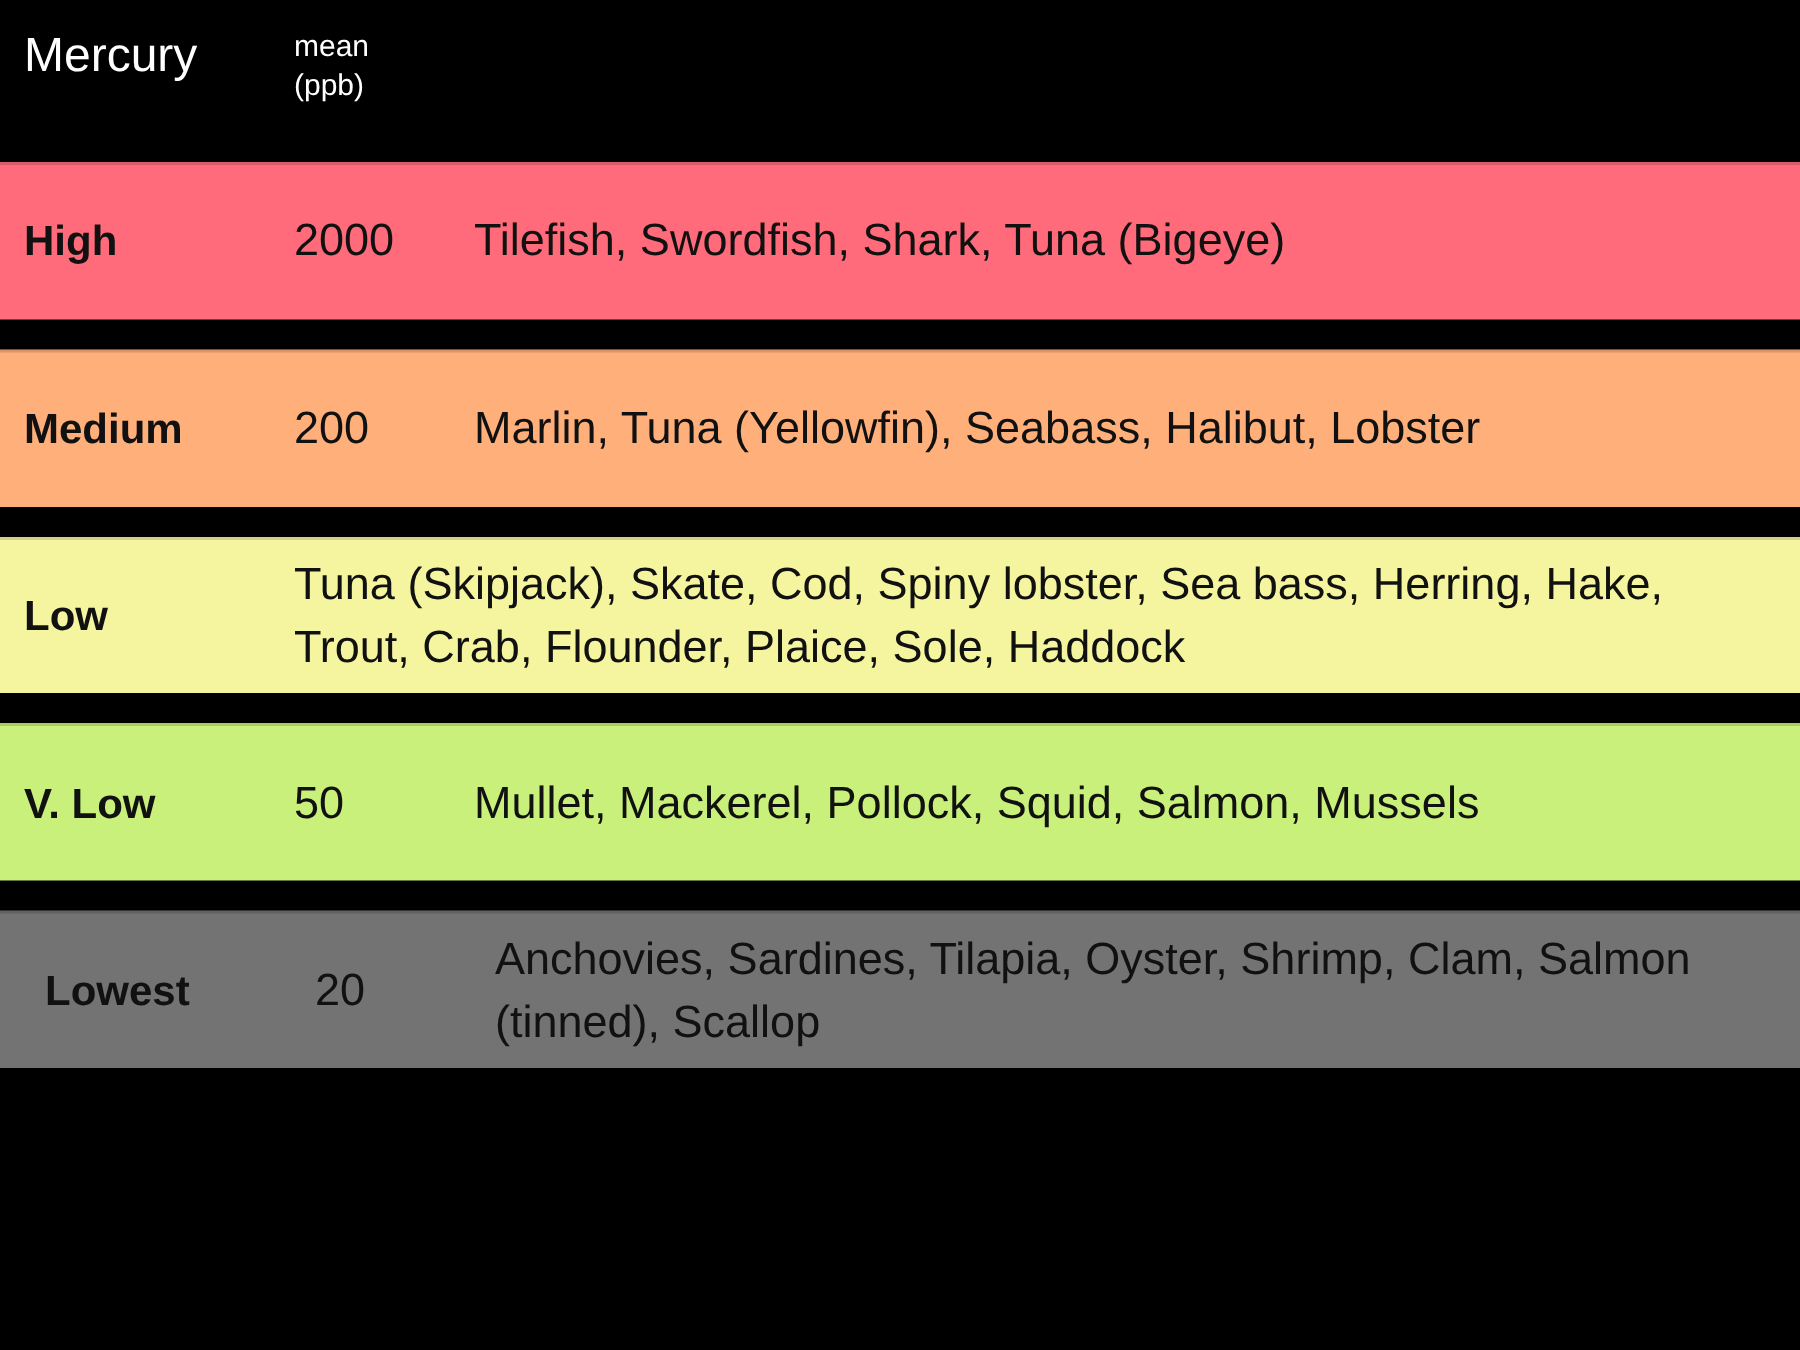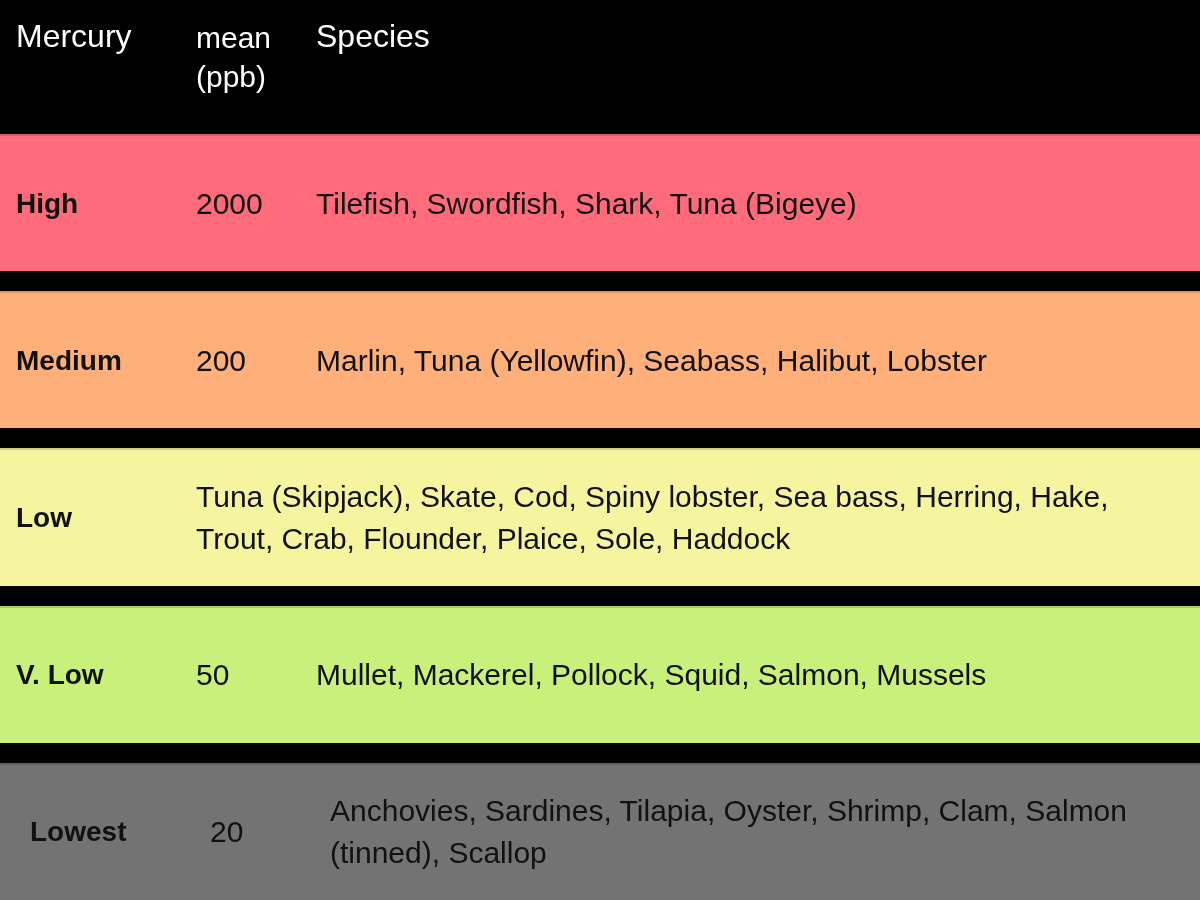--- a/index.html
+++ b/index.html
@@ -11,21 +11,21 @@
     body {
       width: 1200px;
       height: 900px;
       font-family: Arial, sans-serif;
       background: #000;
       overflow: hidden;
     }
 
     .table-container {
       width: 1200px;
-      height: 900px;
+      height: 712px;
       display: flex;
       flex-direction: column;
       gap: 20px;
     }
 
     .header-row {
       background: #000;
       display: flex;
       flex-direction: row;
       padding: 10px 0;
@@ -50,21 +50,21 @@
     }
 
     .header-mercury {
       color: #fff;
       font-size: 32px;
       font-weight: normal;
     }
 
     .header-ppb {
       color: #fff;
-      font-size: 30px;
+      font-size: 20px;
       font-weight: normal;
       line-height: 1.3;
     }
 
     .header-species {
       color: #fff;
       font-size: 32px;
       font-weight: normal;
     }
 
@@ -128,23 +128,20 @@
 
 <div class="table-container">
 
   <div class="header-row">
     <div class="col-mercury">
       <span class="header-mercury">Mercury</span>
     </div>
     <div class="col-ppb">
       <span class="header-ppb">mean<br>(ppb)</span>
     </div>
-    <div class="col-species">
-      <span class="header-species">Species</span>
-    </div>
   </div>
 
 <div class="data-row row-high">
       <div class="col-mercury">
         <span class="level-label">High</span>
       </div>
       <div class="col-ppb">
         <span class="ppb-value">2000</span>
       </div>
       <div class="col-species">

